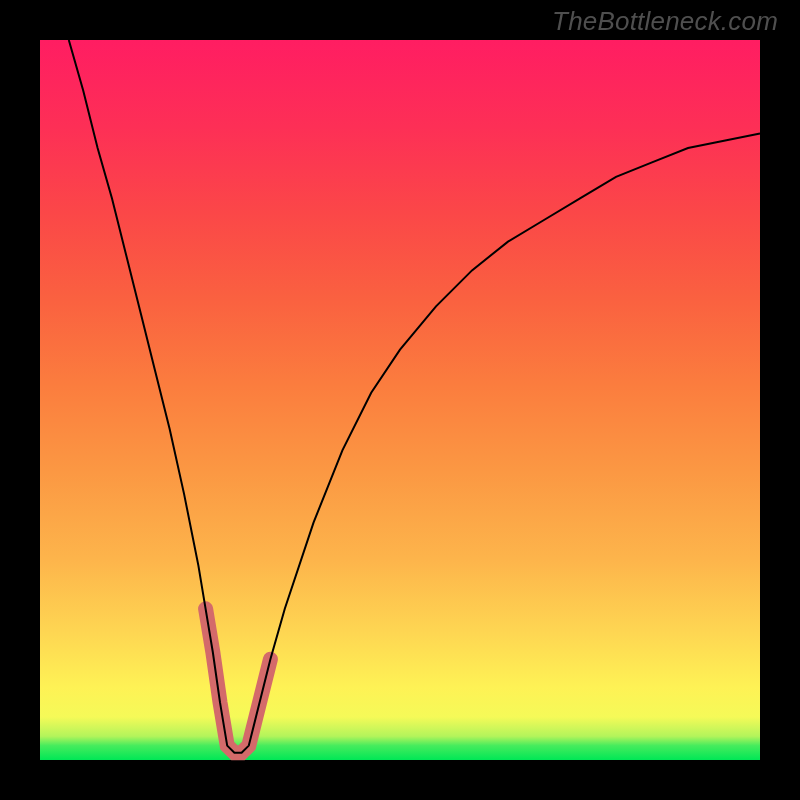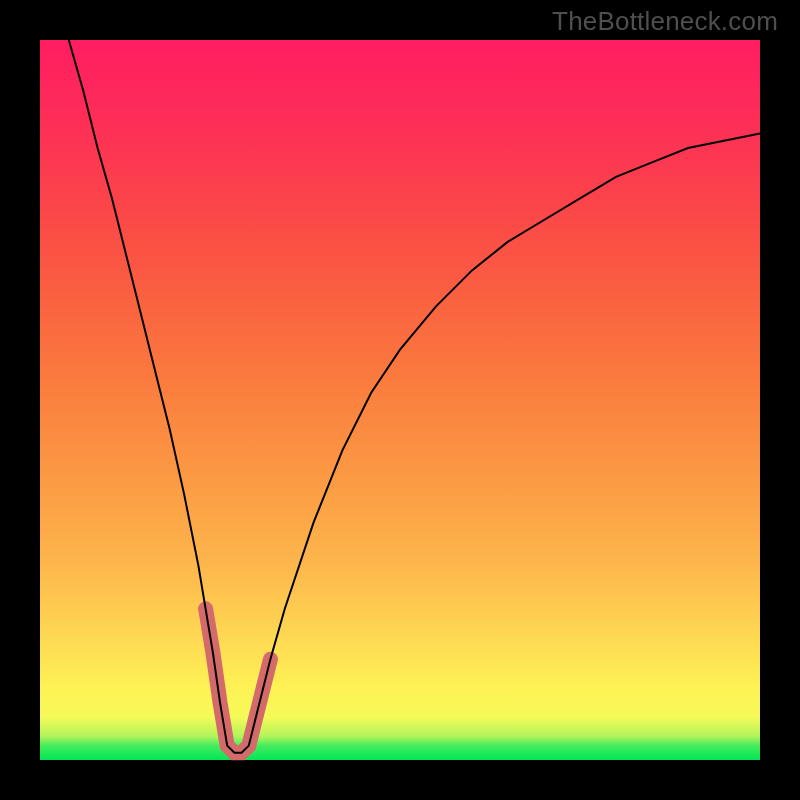--- a/index.html
+++ b/index.html
@@ -11,20 +11,21 @@
     font-family: Arial, Helvetica, sans-serif;
     overflow: hidden;
   }
   .frame {
     position: absolute;
     left: 0;
     top: 0;
     width: 792px;
     height: 800px;
     background: #000;
+    font-style: italic;
   }
   .plot {
     position: absolute;
     left: 40px;
     top: 40px;
     width: 720px;
     height: 720px;
     
     background: linear-gradient(to top,
       #00e756 0%,

